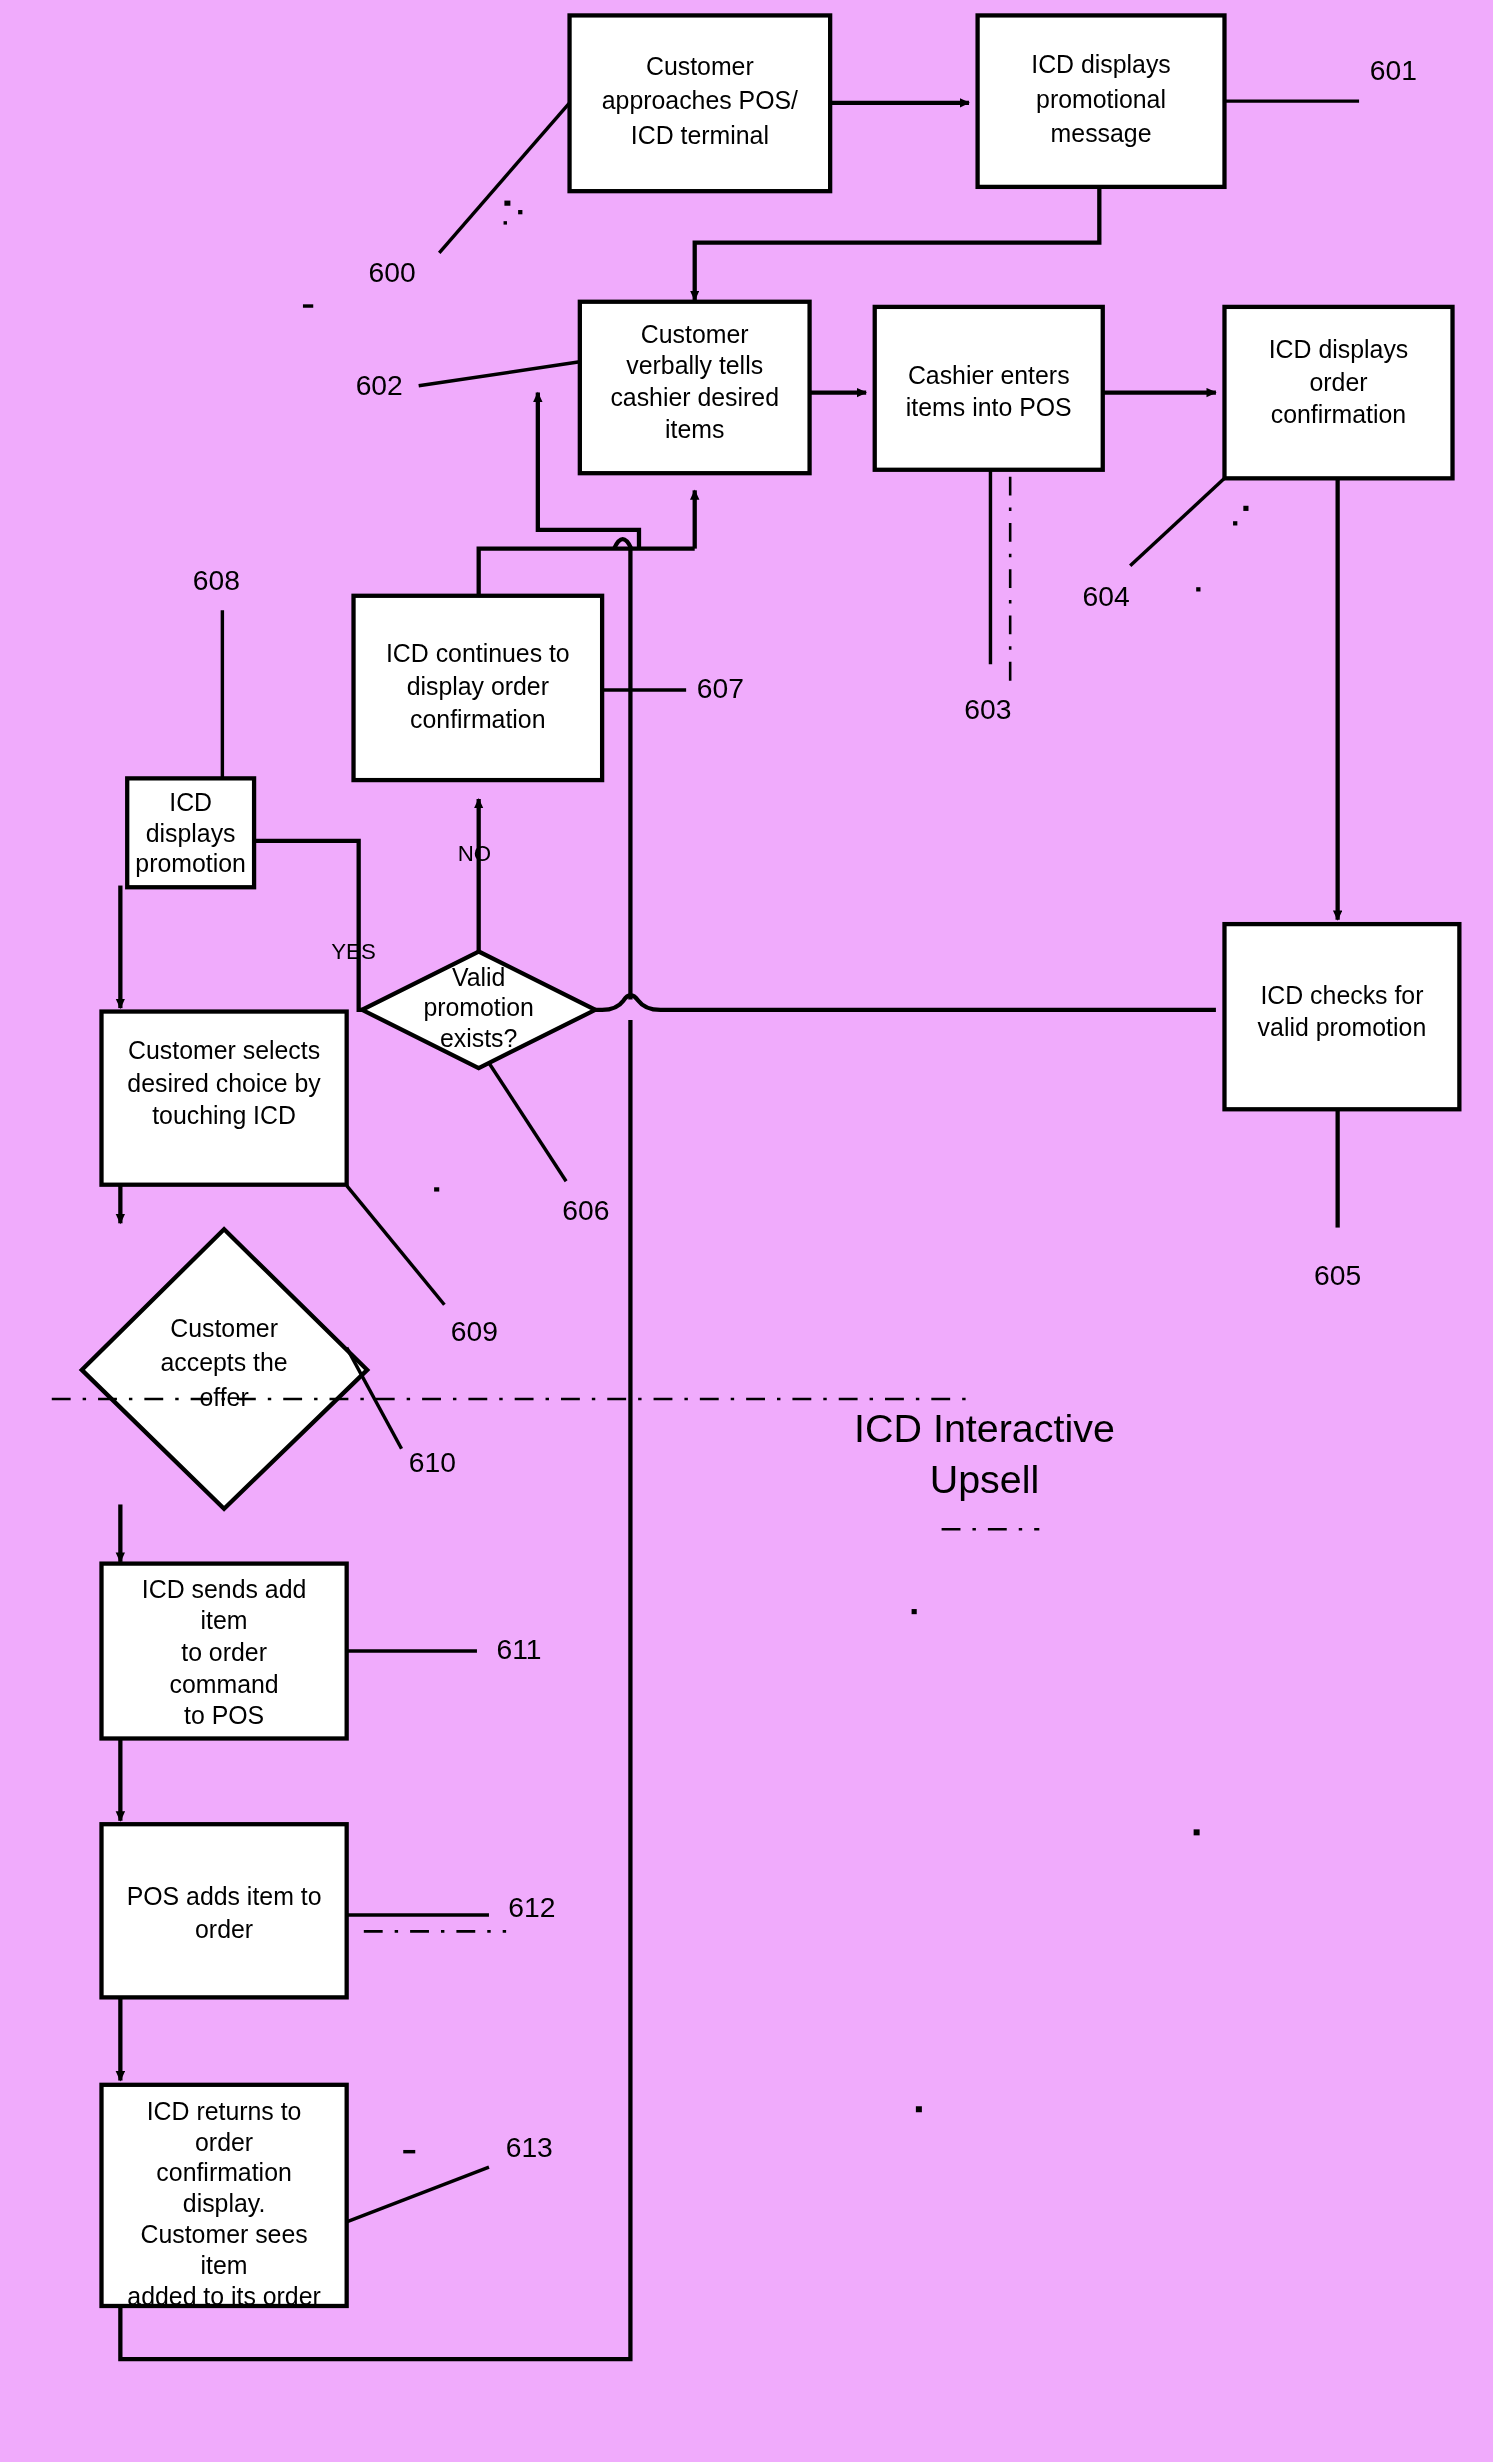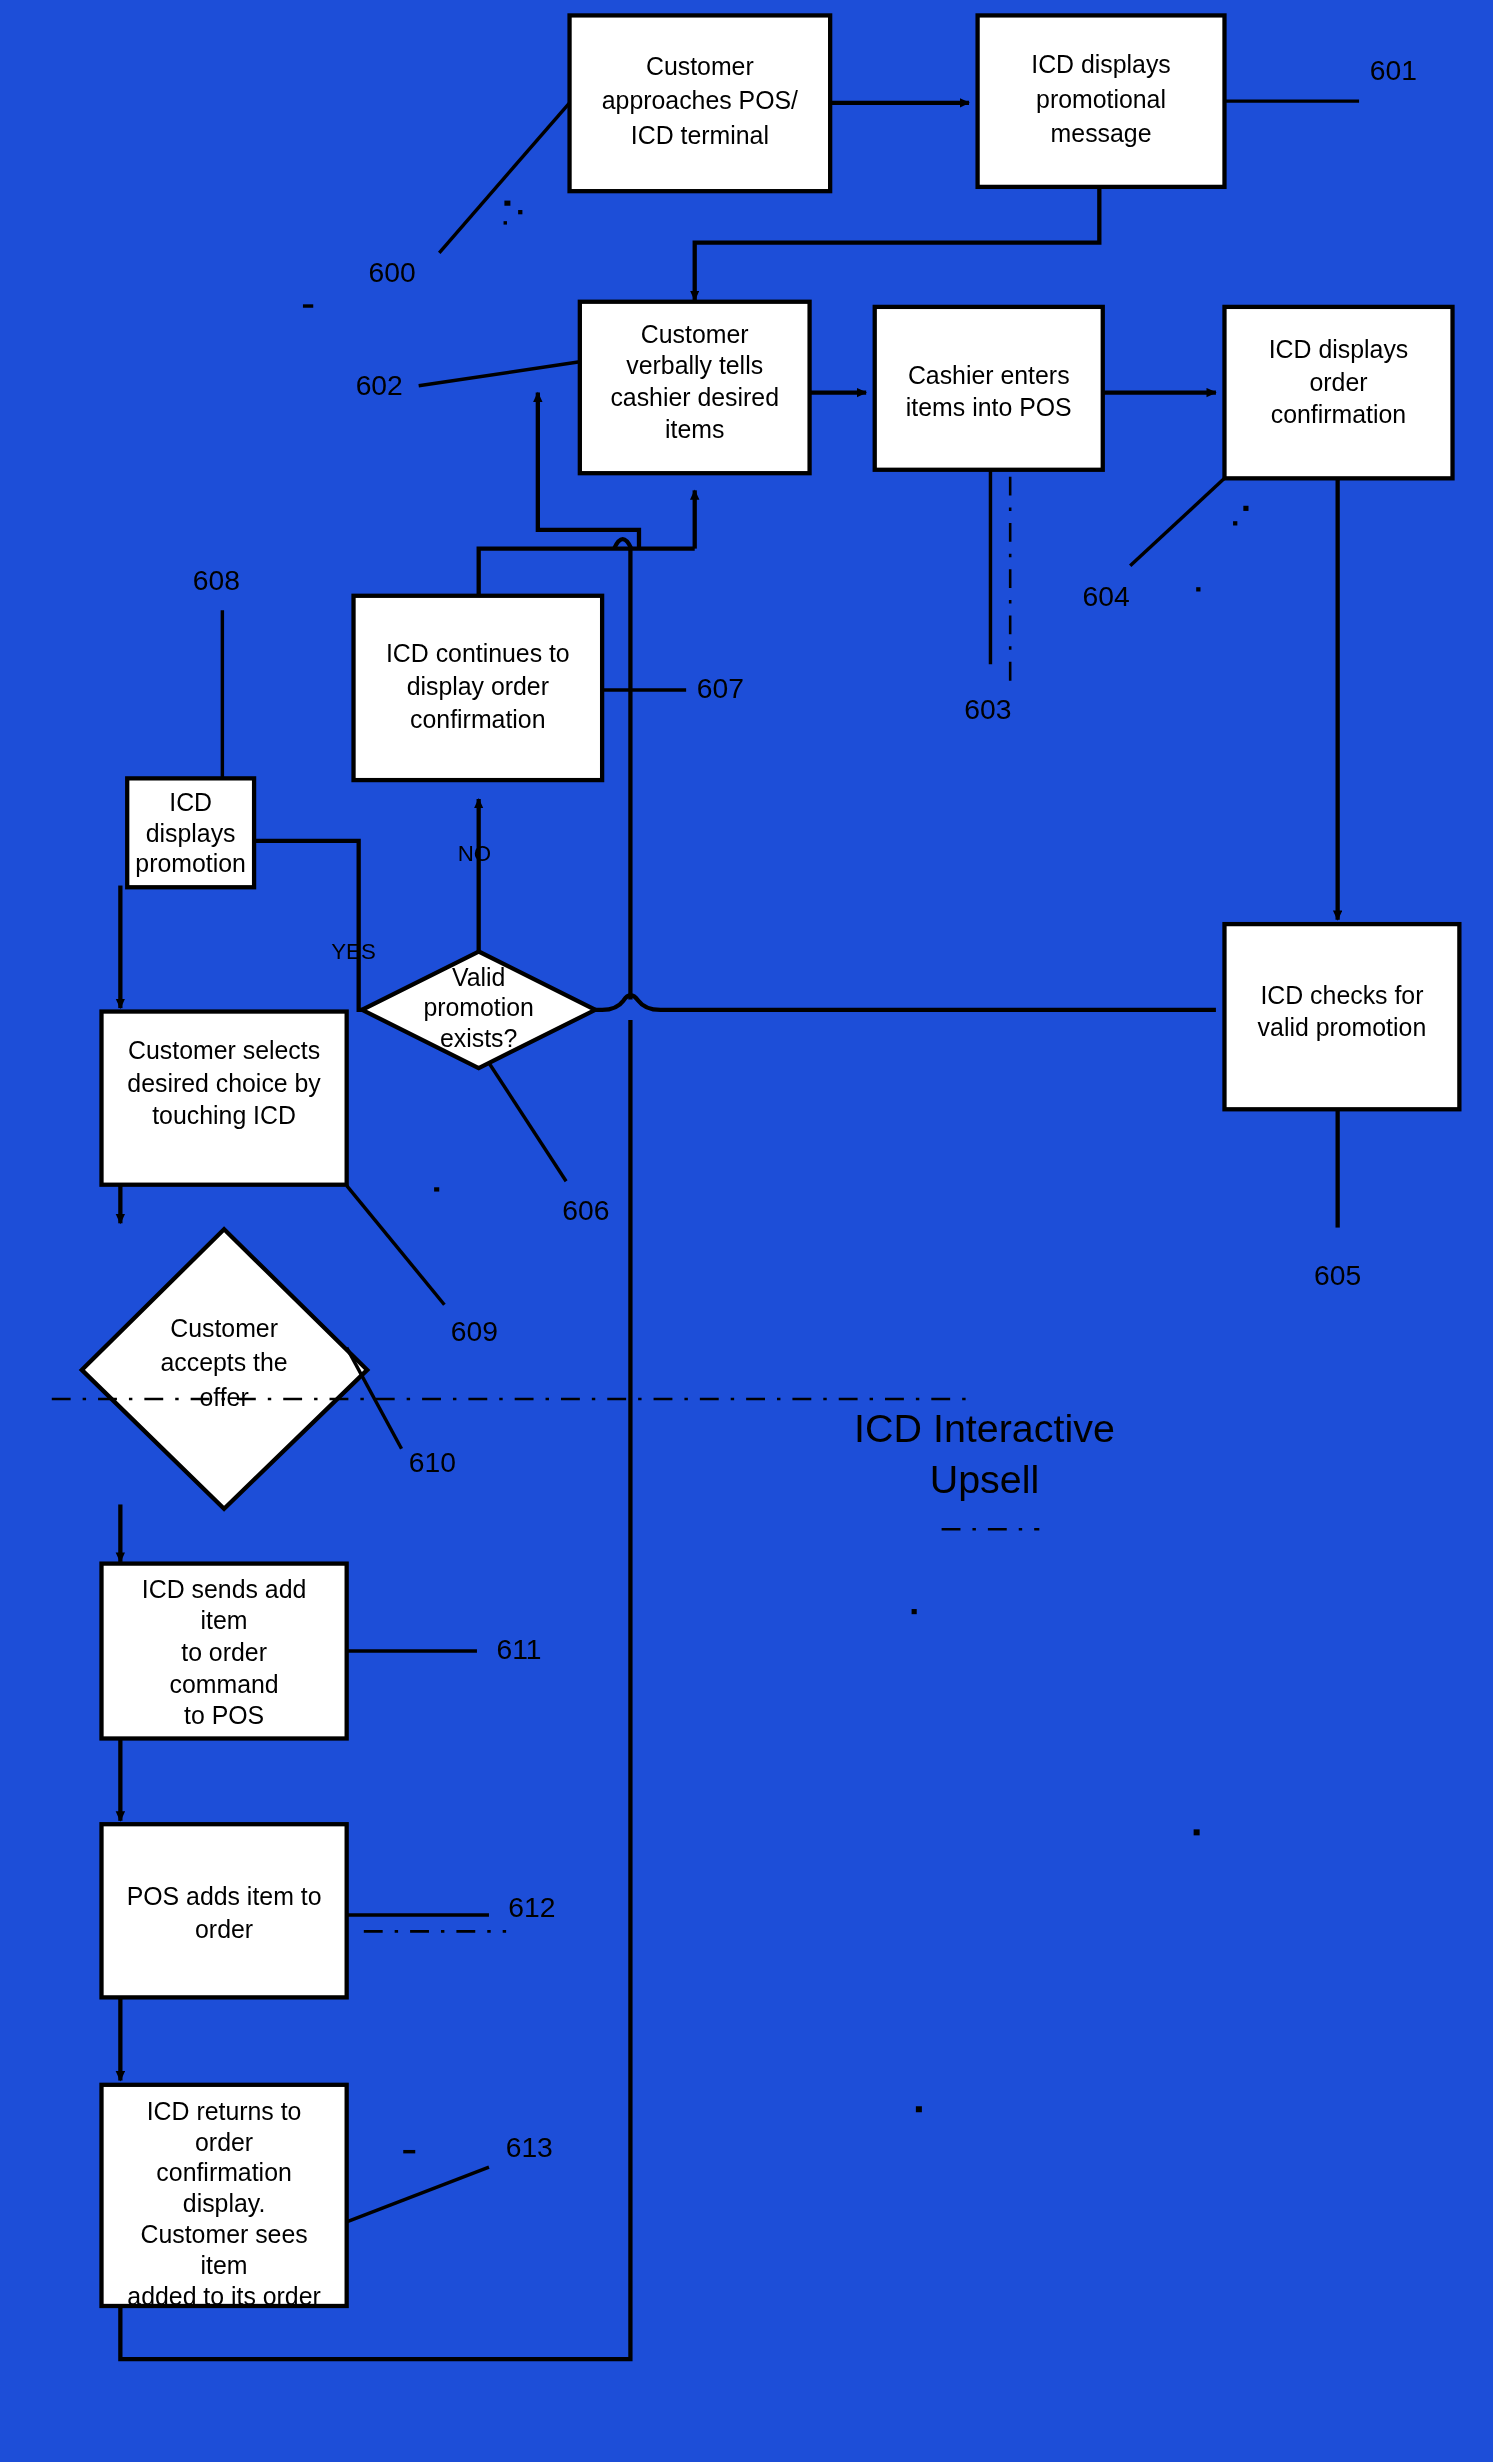--- a/index.html
+++ b/index.html
@@ -4,21 +4,21 @@
 <style>
   html, body {
     margin: 0;
     padding: 0;
     background: #ffffff;
   }
   #page {
     position: relative;
     width: 1494px;
     height: 2462px;
-    background: #1d4ed8;
+    background: #f0abfc;
     font-family: "Liberation Sans", sans-serif;
     overflow: hidden;
   }
   svg.diagram {
     position: absolute;
     top: 0;
     left: 0;
     width: 1494px;
     height: 2462px;
     display: block;

